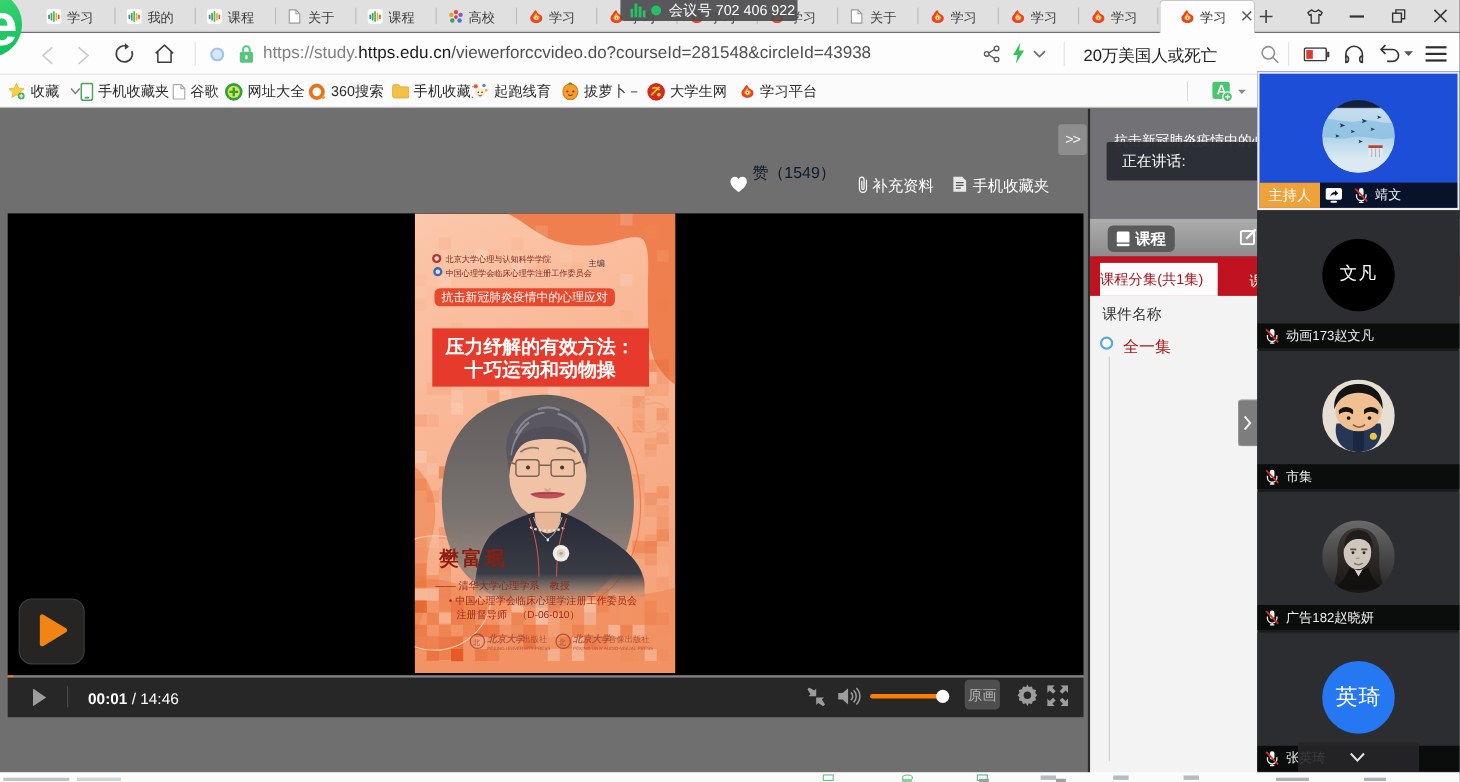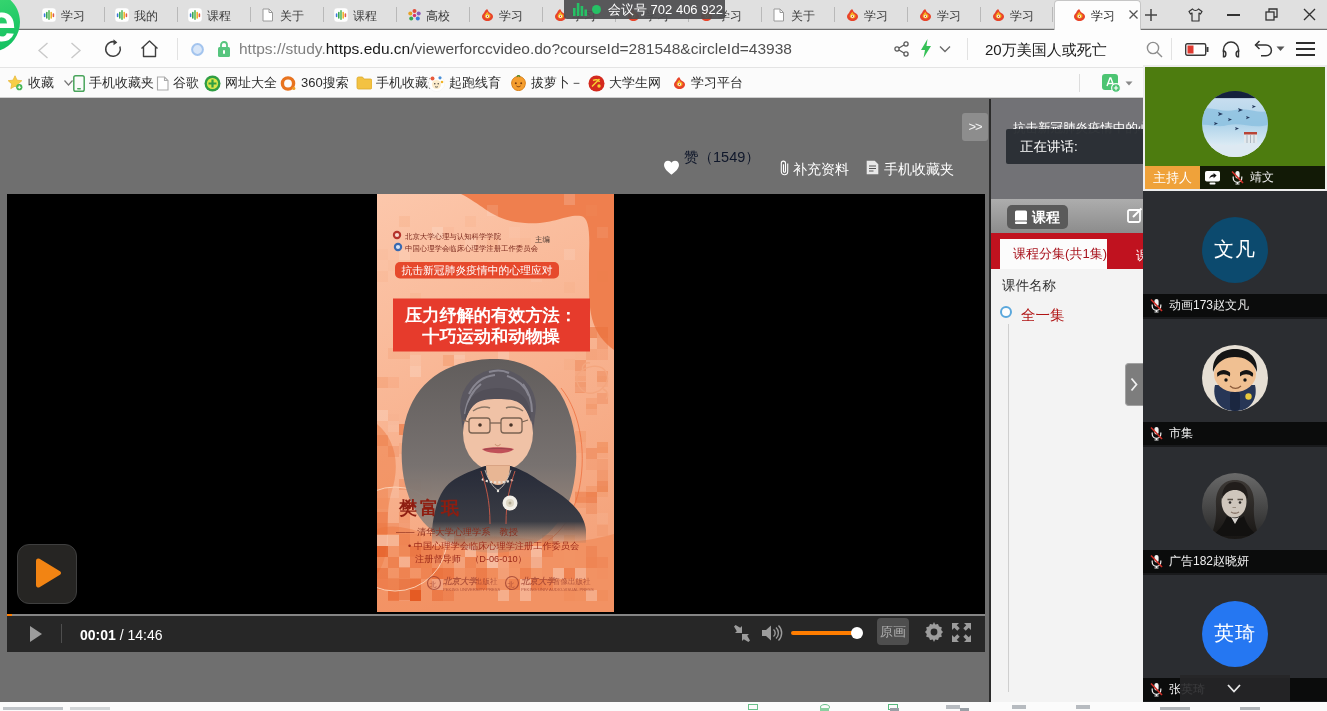--- a/index.html
+++ b/index.html
@@ -789,34 +789,34 @@
 <svg class="abs" style="left:1015px;top:210px" width="12" height="14" viewBox="0 0 12 14">
     <path d="M1.5 0h9A1.5 1.5 0 0 1 12 1.5v8.5H0V1.5A1.5 1.5 0 0 1 1.5 0z" fill="#fff" transform="translate(0,.5)"></path>
     <rect x="0" y="11.5" width="12" height="2.5" rx="1" fill="#fff"></rect>
   </svg>
 <div class="abs tx" style="left:1032px;top:209px;font-size:14px;color:#fff;font-weight:bold">课程</div>
 <svg class="abs" style="left:1127px;top:207px" width="16" height="16" viewBox="0 0 16 16">
     <rect x="1" y="3" width="12" height="12" rx="1.5" fill="none" stroke="#fff" stroke-width="1.8"></rect>
     <path d="M6 10 14.5 1.5" stroke="#fff" stroke-width="2"></path>
   </svg>
 <div class="abs" style="left:991px;top:233px;width:336px;height:36px;background:#c0121f"></div>
-<div class="abs" style="left:1000px;top:239px;width:107px;height:30px;background:#fcfcfc;color:#a8141e;font-size:13px;text-align:right;line-height:30px">课程分集(共1集)</div>
+<div class="abs" style="left:1000px;top:239px;width:107px;height:30px;background:#fcfcfc;color:#a8141e;font-size:13px;text-align:left;line-height:30px">课程分集(共1集)</div>
 <div class="abs tx" style="left:1136px;top:247px;font-size:13px;color:#fff">课程评价</div>
 <div class="abs" style="left:991px;top:269px;width:336px;height:434px;background:#f3f3f3"></div>
 <div class="abs tx" style="left:1002px;top:277px;font-size:13.5px;color:#333">课件名称</div>
 <div class="abs" style="left:1008px;top:324px;width:1px;height:368px;background:#cfcfcf"></div>
 <div class="abs" style="left:1000px;top:306px;width:12px;height:12px;border:2px solid #5aa7dc;border-radius:50%;background:#fdfdfd"></div>
 <div class="abs tx" style="left:1021px;top:306px;font-size:14.5px;color:#b01414">全一集</div>
 <div class="abs" style="left:1125px;top:363px;width:18px;height:43px;background:#7d7d7d;border:1px solid #a2a2a2;border-right:none;border-radius:4px 0 0 4px"></div>
 <svg class="abs" style="left:1130px;top:377px" width="8" height="15" viewBox="0 0 8 15">
     <path d="M1.5 1.5 6.5 7.5 1.5 13.5" fill="none" stroke="#f0f0f0" stroke-width="1.8"></path>
   </svg>
 
 <div class="abs" style="left:1143px;top:65px;width:184px;height:638px;background:#191a1c"></div>
-<div class="abs" style="left:1143px;top:65.0px;width:184px;height:123.5px;background:#4d7c0f;overflow:hidden">
+<div class="abs" style="left:1143px;top:65.0px;width:184px;height:123.5px;background:#1d4ed8;overflow:hidden">
 <div style="position:absolute;left:59px;top:26px">
       <svg width="66" height="66" viewBox="0 0 66 66">
         <defs>
           <clipPath id="c1">
             <circle cx="33" cy="33" r="33"></circle>
           </clipPath>
           <linearGradient id="g1" x1="0" y1="0" x2="0" y2="1">
             <stop offset="0" stop-color="#1a2947"></stop>
             <stop offset=".13" stop-color="#c6ddef"></stop>
             <stop offset=".5" stop-color="#aed3ea"></stop>
@@ -855,21 +855,21 @@
         <rect x="5.4" y="1" width="4.2" height="7.5" rx="2.1" fill="#f2f2f2"></rect>
         <path d="M3.2 6.5v1.6a4.3 4.3 0 0 0 8.6 0V6.5" fill="none" stroke="#f2f2f2" stroke-width="1.2"></path>
         <path d="M7.5 12.5V14M5.5 14h4" stroke="#f2f2f2" stroke-width="1.2"></path>
         <path d="M2 1.5 13 13" stroke="#d03028" stroke-width="1.6"></path>
       </svg>
       <span style="overflow:hidden;white-space:nowrap">靖文</span>
     </div>
 </div>
 <div class="abs" style="left:1143px;top:190.5px;width:184px;height:126px;background:#2b2d31;overflow:hidden">
 <div style="position:absolute;left:59px;top:26px">
-      <div style="width:66px;height:66px;border-radius:50%;background:#0c4a6e;color:#fff;font-size:20px;display:flex;align-items:center;justify-content:center;letter-spacing:1px">文凡</div>
+      <div style="width:66px;height:66px;border-radius:50%;background:#000000;color:#fff;font-size:16px;display:flex;align-items:center;justify-content:center;letter-spacing:1px">文凡</div>
     </div>
 <div class="nbar">
       <svg width="15" height="15" viewBox="0 0 15 15" style="margin:0 5px 0 6px;flex:none">
         <rect x="5.4" y="1" width="4.2" height="7.5" rx="2.1" fill="#f2f2f2"></rect>
         <path d="M3.2 6.5v1.6a4.3 4.3 0 0 0 8.6 0V6.5" fill="none" stroke="#f2f2f2" stroke-width="1.2"></path>
         <path d="M7.5 12.5V14M5.5 14h4" stroke="#f2f2f2" stroke-width="1.2"></path>
         <path d="M2 1.5 13 13" stroke="#d03028" stroke-width="1.6"></path>
       </svg>
       <span style="overflow:hidden;white-space:nowrap">动画173赵文凡</span>
     </div>

